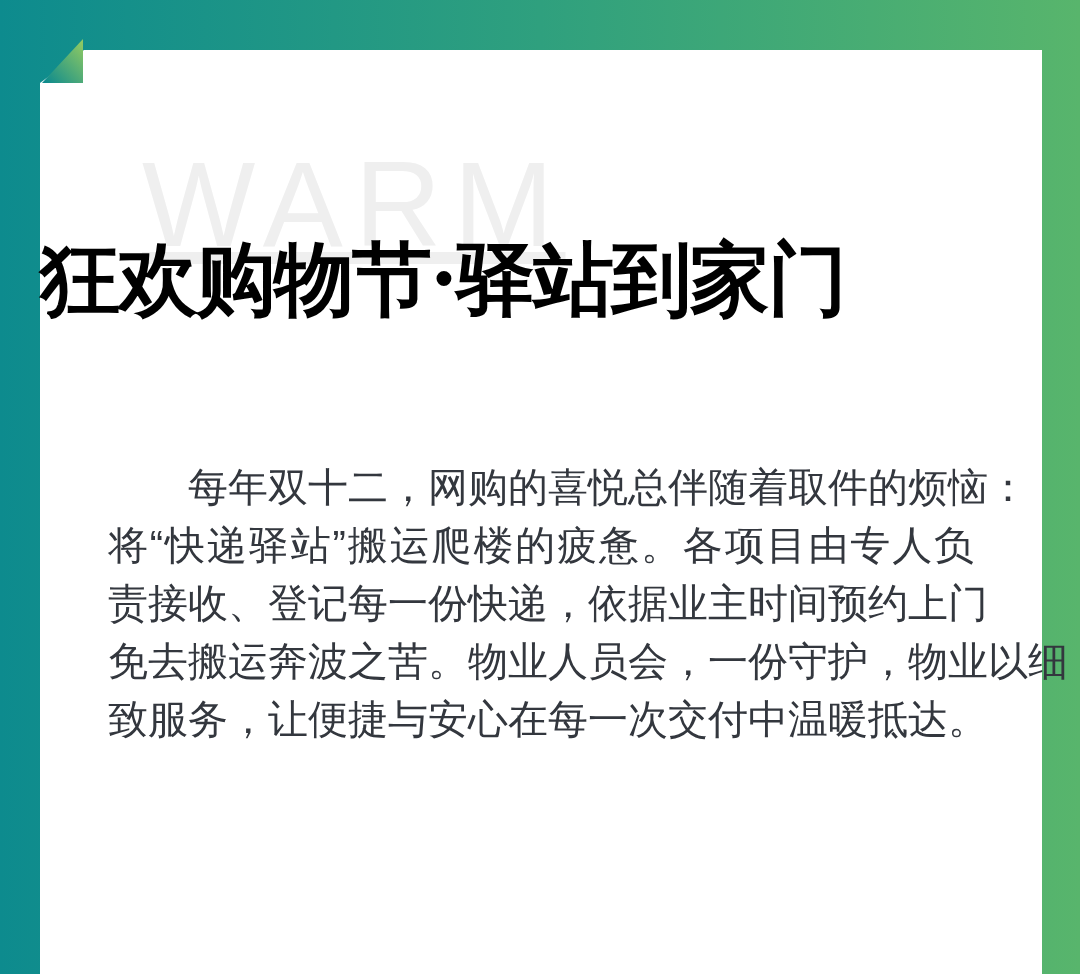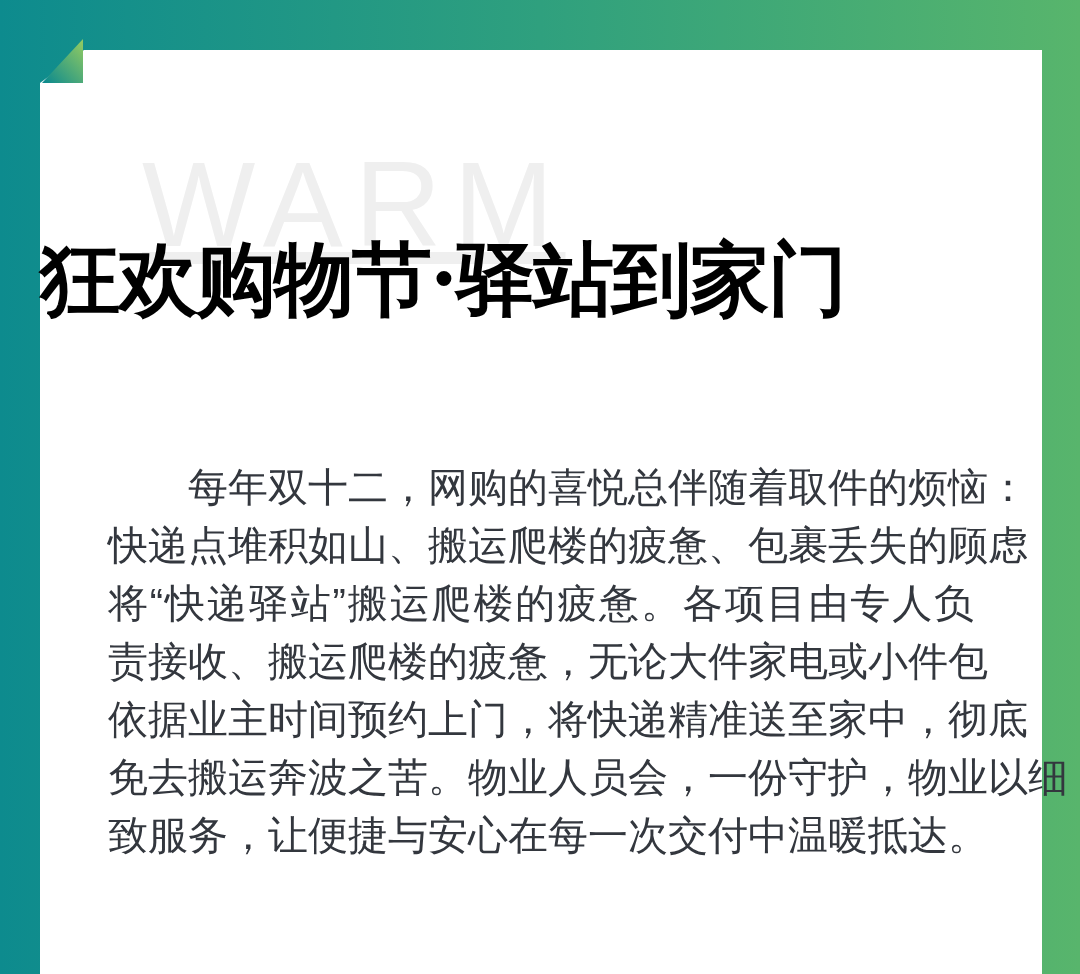--- a/index.html
+++ b/index.html
@@ -113,19 +113,17 @@
 <div class="fold"></div>
 
 <div class="watermark">
   <span class="wm-line">WARM</span>
 </div>
 
 <h1 class="title">狂欢购物节·驿站到家门</h1>
 
 <div class="article">
   <div class="body-line first">每年双十二，网购的喜悦总伴随着取件的烦恼：</div>
-  <div class="body-line">快递点堆积如山、搬运爬楼的疲惫、包裹丢失的顾虑</div>
   <div class="body-line">将“快递驿站”搬运爬楼的疲惫。各项目由专人负</div>
-  <div class="body-line">责接收、搬运爬楼的疲惫，无论大件家电或小件包</div>
-  <div class="body-line">依据业主时间预约上门，将快递精准送至家中，彻底</div>
+  <div class="body-line">责接收、登记每一份快递，依据业主时间预约上门</div>
   <div class="body-line">免去搬运奔波之苦。物业人员会，一份守护，物业以细</div>
   <div class="body-line last">致服务，让便捷与安心在每一次交付中温暖抵达。</div>
 </div>
 
 </body></html>

